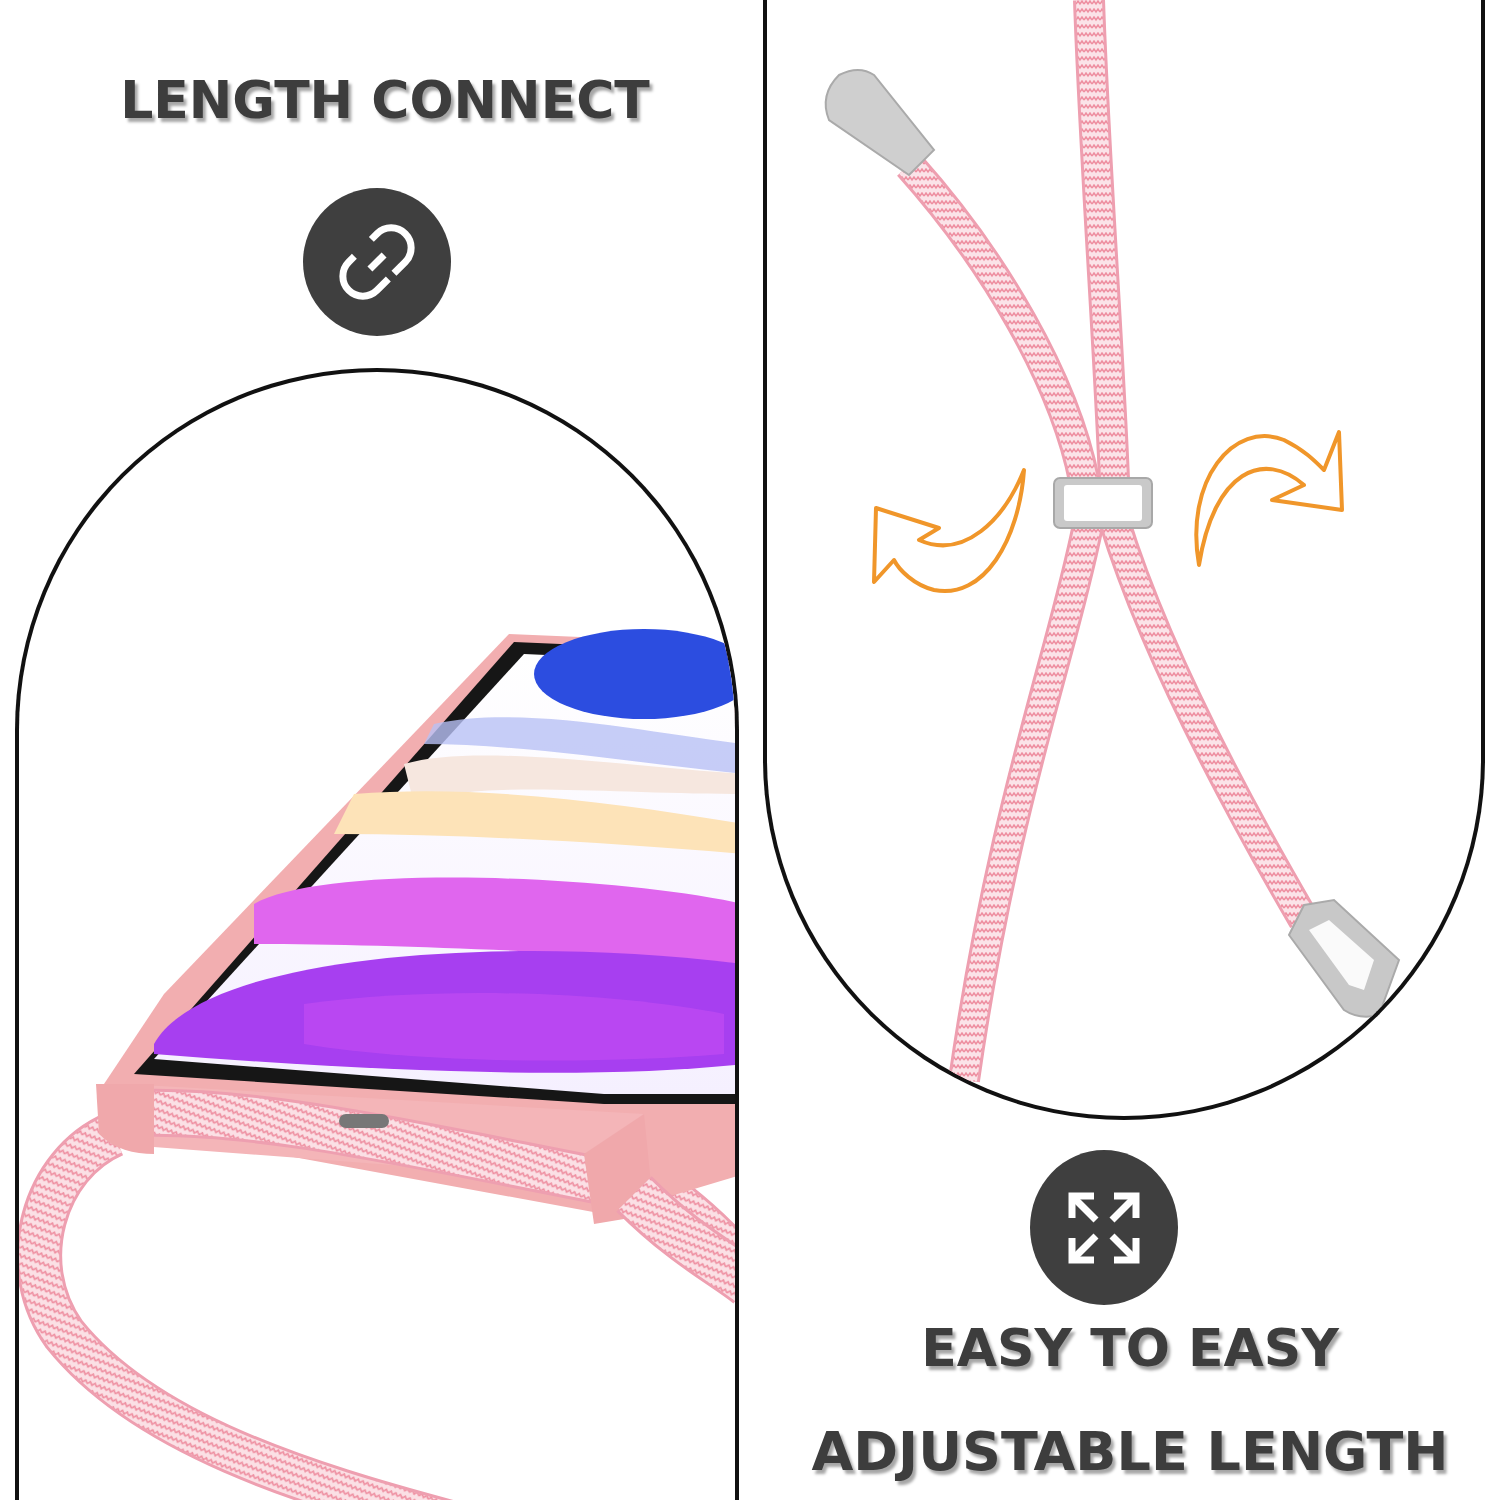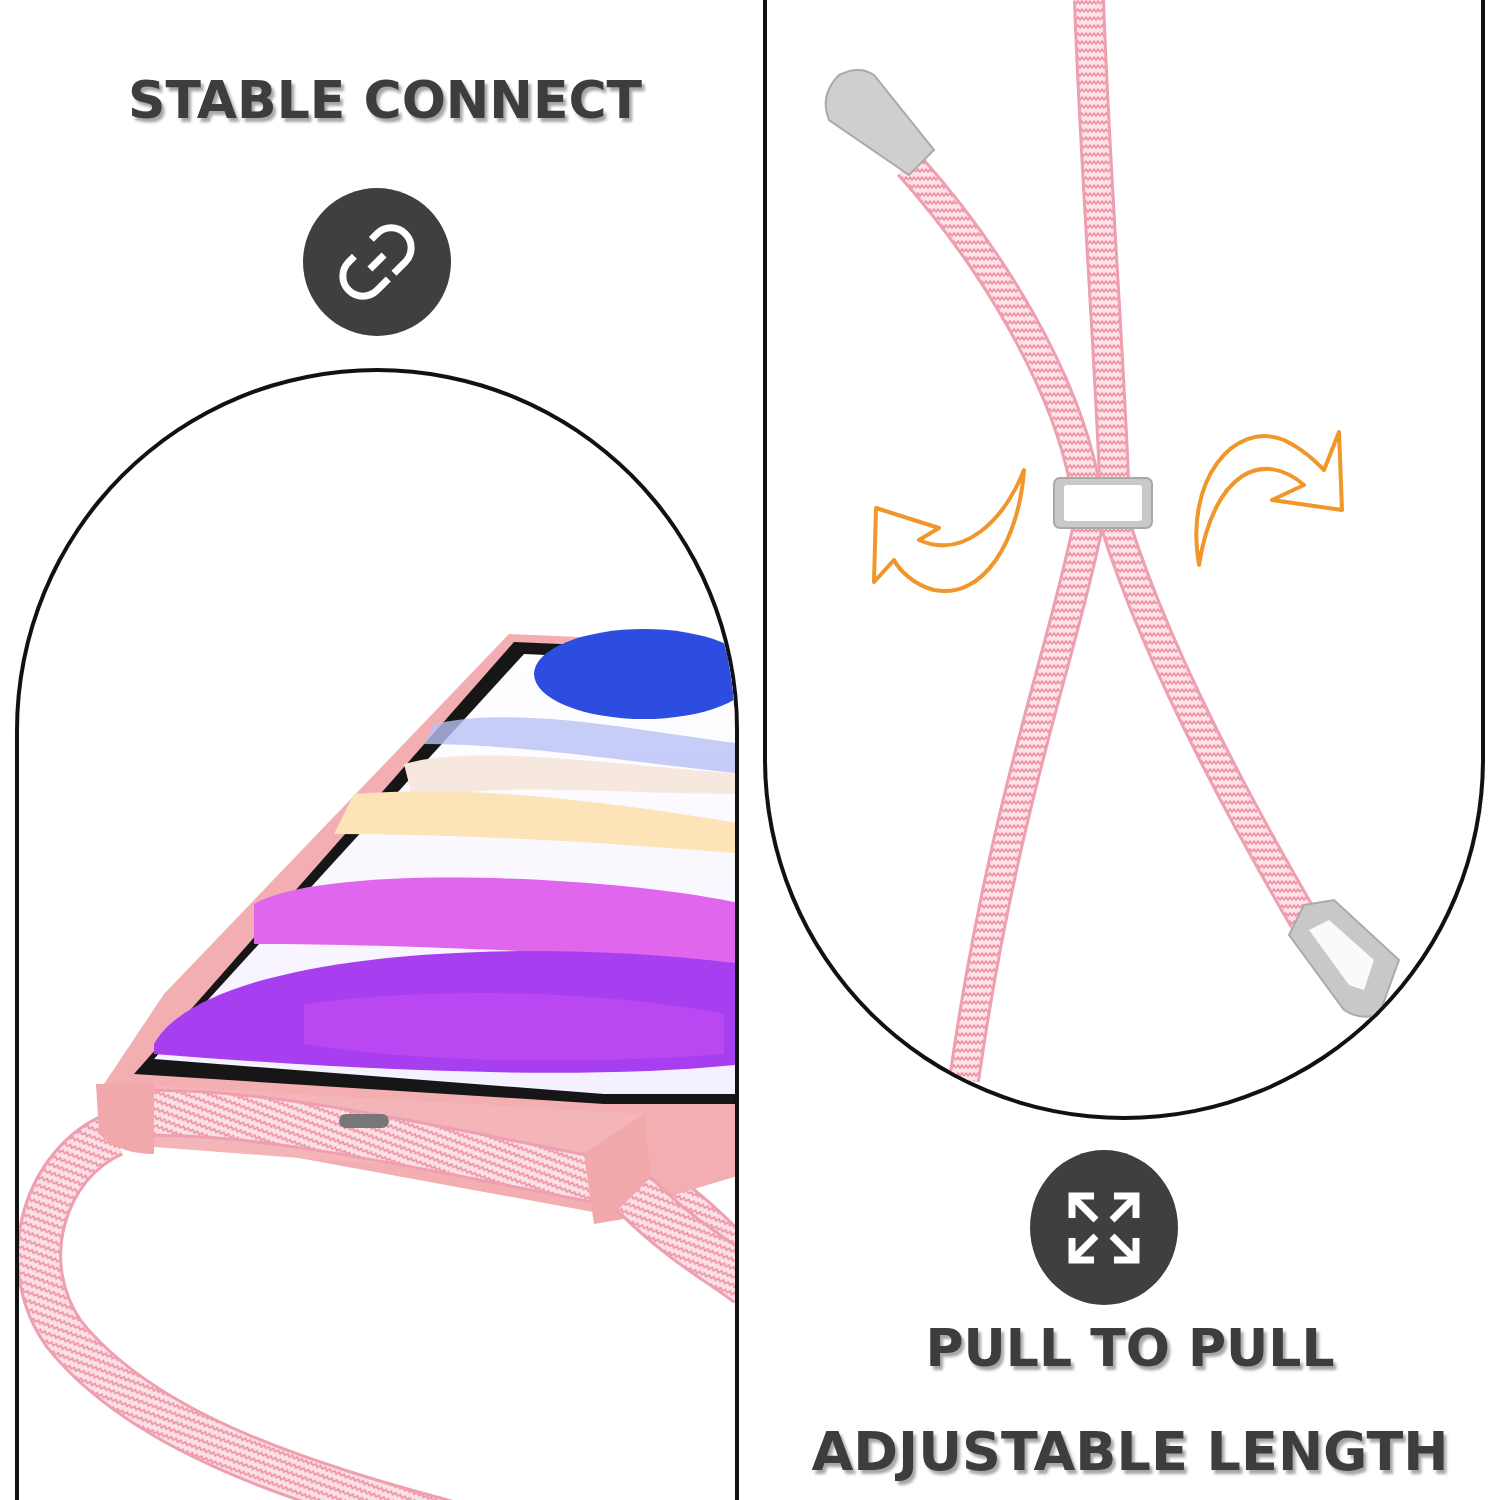--- a/index.html
+++ b/index.html
@@ -23,21 +23,21 @@
       position: absolute; width: 148px; height: 148px; border-radius: 50%; background: #3f3f3f;
       display: flex; align-items: center; justify-content: center;
     }
     .badge-link { left: 303px; top: 188px; }
     .badge-expand { left: 1030px; top: 1150px; width: 148px; height: 155px; }
     svg { display: block; }
   </style>
 </head>
 <body>
 
-<div class="heading h-stable">STABLE CONNECT</div>
+<div class="heading h-stable">LENGTH CONNECT</div>
 
 <div class="badge badge-link">
   <svg width="100" height="100" viewBox="0 0 100 100">
     <g transform="rotate(-45 50 50)" fill="none" stroke="#ffffff" stroke-width="7" stroke-linecap="butt">
       <path d="M38 30 H30 A20 20 0 0 0 30 70 H46"></path>
       <path d="M62 30 H70 A20 20 0 0 1 70 70 H54"></path>
       <line x1="40" y1="50" x2="60" y2="50"></line>
     </g>
   </svg>
 </div>
@@ -127,14 +127,14 @@
       <line x1="80" y1="20" x2="58" y2="42"></line>
       <polyline points="60,18 82,18 82,40"></polyline>
       <line x1="20" y1="80" x2="42" y2="58"></line>
       <polyline points="18,60 18,82 40,82"></polyline>
       <line x1="80" y1="80" x2="58" y2="58"></line>
       <polyline points="82,60 82,82 60,82"></polyline>
     </g>
   </svg>
 </div>
 
-<div class="heading h-easy">PULL TO PULL</div>
+<div class="heading h-easy">EASY TO EASY</div>
 <div class="heading h-adjust">ADJUSTABLE LENGTH</div>
 
 </body></html>

